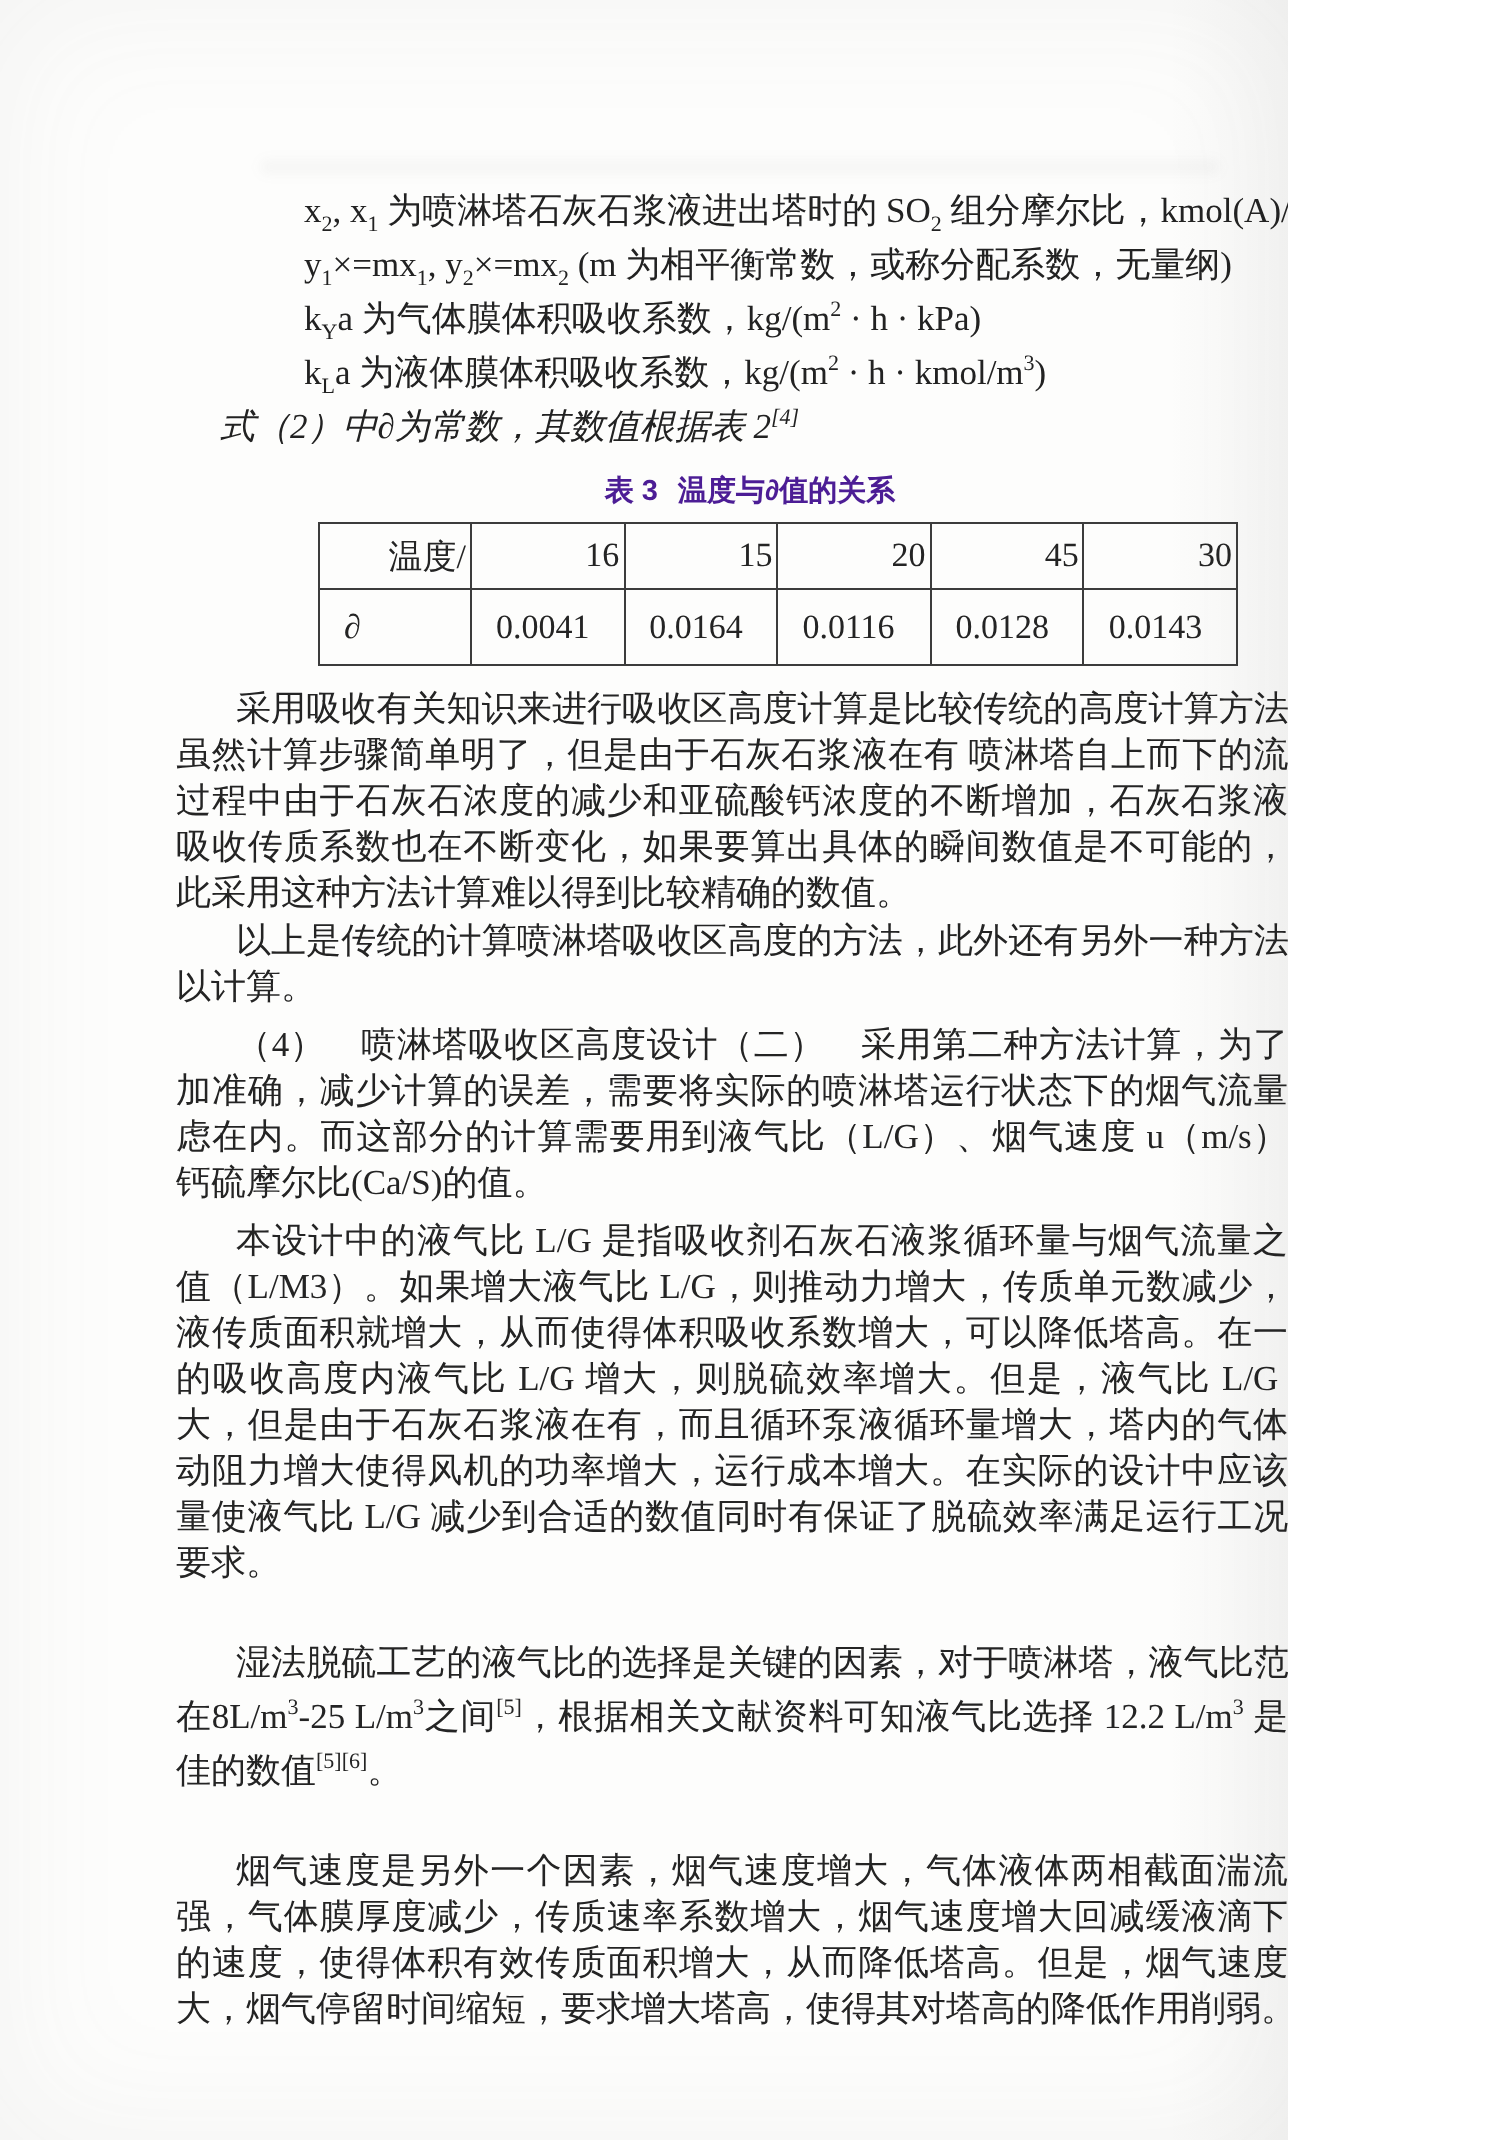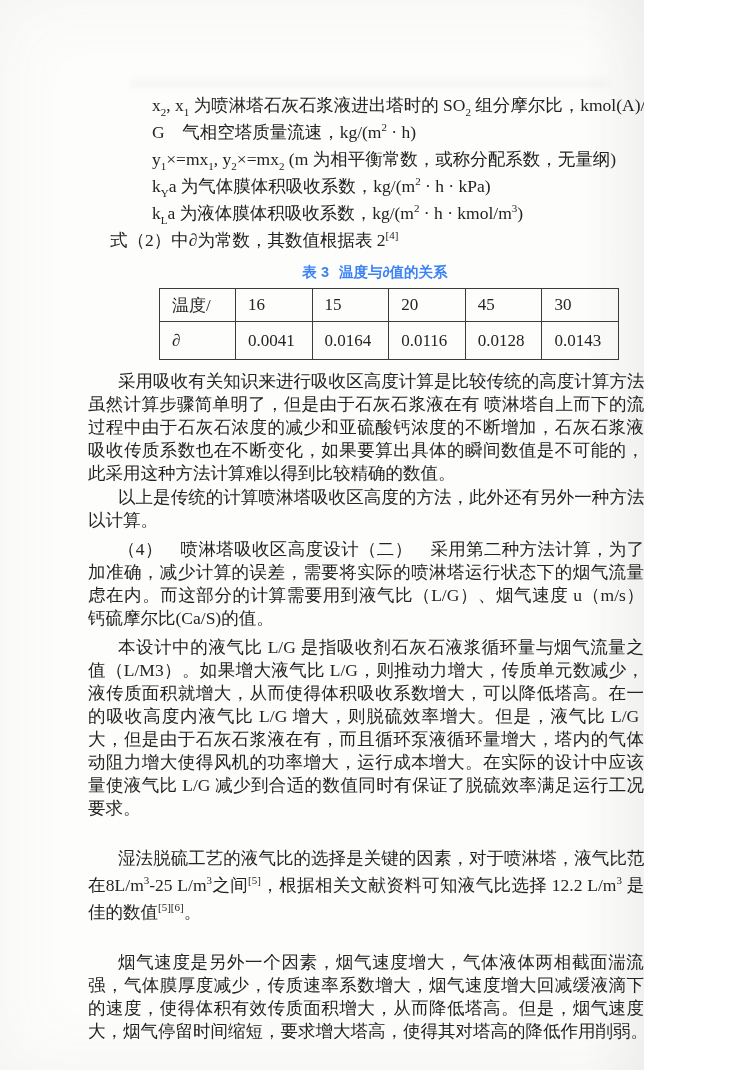--- a/index.html
+++ b/index.html
@@ -42,49 +42,50 @@
     padding-left: 64px;
     line-height: 27px;
     font-size: 17.5px;
     white-space: nowrap;
   }
   .formula-note {
     margin: 0;
     padding-left: 22px;
     line-height: 27px;
     font-size: 17.5px;
+    font-style: italic;
   }
   sup, sub {
     font-size: 11px;
     line-height: 0;
   }
   .table-caption {
     margin: 9px 0 6px;
     text-align: center;
     font-family: "Liberation Sans", "DejaVu Sans", sans-serif;
     font-weight: bold;
     font-size: 14.5px;
-    color: #3b82f6;
+    color: #4c1d95;
   }
   .table-caption .cap-label { margin-right: 10px; }
   table.data-table {
     border-collapse: collapse;
     table-layout: fixed;
     margin-left: 71px;
     width: 460px;
   }
   table.data-table td {
     border: 1.6px solid #3c3c3c;
     padding: 0 2px 0 12px;
     font-size: 17px;
     color: #242424;
     vertical-align: middle;
     overflow: hidden;
   }
-  table.data-table tr.row-temp td { height: 32px; }
+  table.data-table tr.row-temp td { height: 32px; text-align: right; }
   table.data-table tr.row-coef td { height: 37px; }
   table.data-table col.c0 { width: 76px; }
   .body-para {
     margin: 10px 0 0;
     font-size: 17.5px;
     line-height: 23px;
     text-align: justify;
     text-indent: 30px;
     color: #242424;
   }
@@ -97,21 +98,20 @@
 <body>
 
 <div class="page">
   <div class="scan-smudge-top"></div>
   <div class="scan-edge-right"></div>
 
   <div class="content">
 
     <div class="definitions">
       <p>x<sub>2</sub>, x<sub>1</sub> 为喷淋塔石灰石浆液进出塔时的 SO<sub>2</sub> 组分摩尔比，kmol(A)/kmol(B)</p>
-      <p>G　气相空塔质量流速，kg/(m<sup>2</sup> · h)</p>
       <p>y<sub>1</sub>×=mx<sub>1</sub>, y<sub>2</sub>×=mx<sub>2</sub> (m 为相平衡常数，或称分配系数，无量纲)</p>
       <p>k<sub>Y</sub>a 为气体膜体积吸收系数，kg/(m<sup>2</sup> · h · kPa)</p>
       <p>k<sub>L</sub>a 为液体膜体积吸收系数，kg/(m<sup>2</sup> · h · kmol/m<sup>3</sup>)</p>
     </div>
 
     <p class="formula-note">式（2）中∂为常数，其数值根据表 2<sup>[4]</sup></p>
 
     <p class="table-caption">
       <span class="cap-label">表 3</span><span>温度与∂值的关系</span>
     </p>

